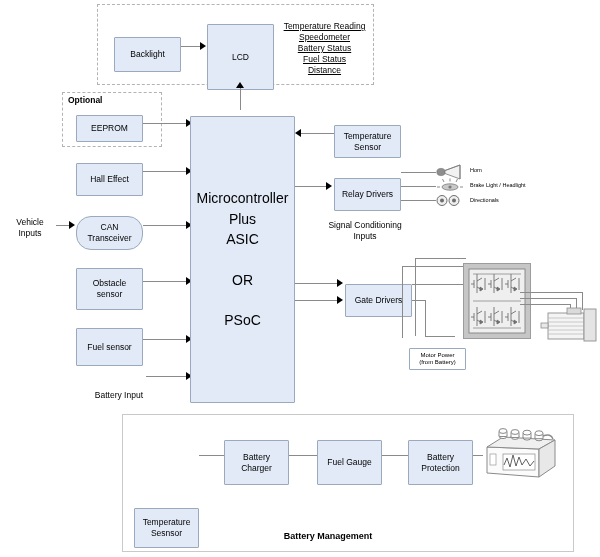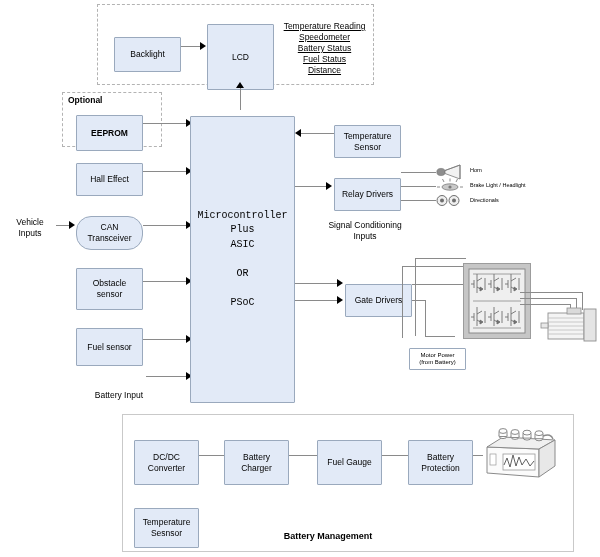--- a/index.html
+++ b/index.html
@@ -71,21 +71,21 @@
 
   <div class="ln lnh" style="left:181px;top:46px;width:20px;"></div>
   <div class="arw arw-r" style="left:200px;top:42px;"></div>
 
   <div class="ln lnv" style="left:240px;top:88px;height:22px;"></div>
   <div class="arw arw-u" style="left:236px;top:82px;"></div>
 
   <div class="dash" style="left:62px;top:92px;width:100px;height:55px;"></div>
   <div class="txt b" style="left:68px;top:95px;width:80px;">Optional</div>
 
-  <div class="blk" style="left:76px;top:107px;width:67px;height:36px;font-weight:bold;">EEPROM</div>
+  <div class="blk" style="left:76px;top:107px;width:67px;height:27px;">EEPROM</div>
 
   <div class="blk" style="left:76px;top:155px;width:67px;height:33px;">Hall Effect</div>
 
   <div class="blk" style="left:76px;top:208px;width:67px;height:34px;border-radius:15px;">CAN
 Transceiver</div>
 
   <div class="blk" style="left:76px;top:260px;width:67px;height:42px;">Obstacle
 sensor</div>
 
   <div class="blk" style="left:76px;top:320px;width:67px;height:38px;">Fuel sensor</div>
@@ -109,21 +109,21 @@
 
   <div class="ln lnh" style="left:143px;top:281px;width:44px;"></div>
   <div class="arw arw-r" style="left:186px;top:277px;"></div>
 
   <div class="ln lnh" style="left:143px;top:339px;width:44px;"></div>
   <div class="arw arw-r" style="left:186px;top:335px;"></div>
 
   <div class="ln lnh" style="left:146px;top:376px;width:41px;"></div>
   <div class="arw arw-r" style="left:186px;top:372px;"></div>
 
-  <div class="blk" style="left:190px;top:108px;width:105px;height:287px;font-size:10px;line-height:1.45;font-family:Liberation Mono, monospace;">Microcontroller Plus
+  <div class="blk" style="left:190px;top:108px;width:105px;height:287px;font-size:14px;line-height:1.45;">Microcontroller Plus
 ASIC
 
 OR
 
 PSoC</div>
 
   <div class="blk" style="left:334px;top:117px;width:67px;height:33px;">Temperature
 Sensor</div>
 
   <div class="ln lnh" style="left:301px;top:133px;width:33px;"></div>
@@ -273,22 +273,20 @@
     <line x1="8" y1="19" x2="44" y2="19" stroke="#b5b5b5" stroke-width="0.7"></line>
     <line x1="8" y1="23" x2="44" y2="23" stroke="#b5b5b5" stroke-width="0.7"></line>
     <line x1="8" y1="27" x2="44" y2="27" stroke="#b5b5b5" stroke-width="0.7"></line>
     <rect x="1" y="16" width="7" height="5" fill="#e8e8e8" stroke="#8f8f8f" stroke-width="0.8"></rect>
     <rect x="44" y="2" width="12" height="32" fill="#e4e4e4" stroke="#8f8f8f" stroke-width="0.9"></rect>
     <rect x="27" y="1" width="14" height="6" fill="#dadada" stroke="#8f8f8f" stroke-width="0.8"></rect>
   </svg>
 
   <div class="solidpanel" style="left:122px;top:414px;width:452px;height:138px;"></div>
 
-  <div class="blk" style="left:134px;top:432px;width:65px;height:45px;">DC/DC
-Converter</div>
 
   <div class="blk" style="left:224px;top:432px;width:65px;height:45px;">Battery
 Charger</div>
 
   <div class="blk" style="left:317px;top:432px;width:65px;height:45px;">Fuel Gauge</div>
 
   <div class="blk" style="left:408px;top:432px;width:65px;height:45px;">Battery
 Protection</div>
 
   <div class="ln lnh" style="left:199px;top:455px;width:25px;"></div>

